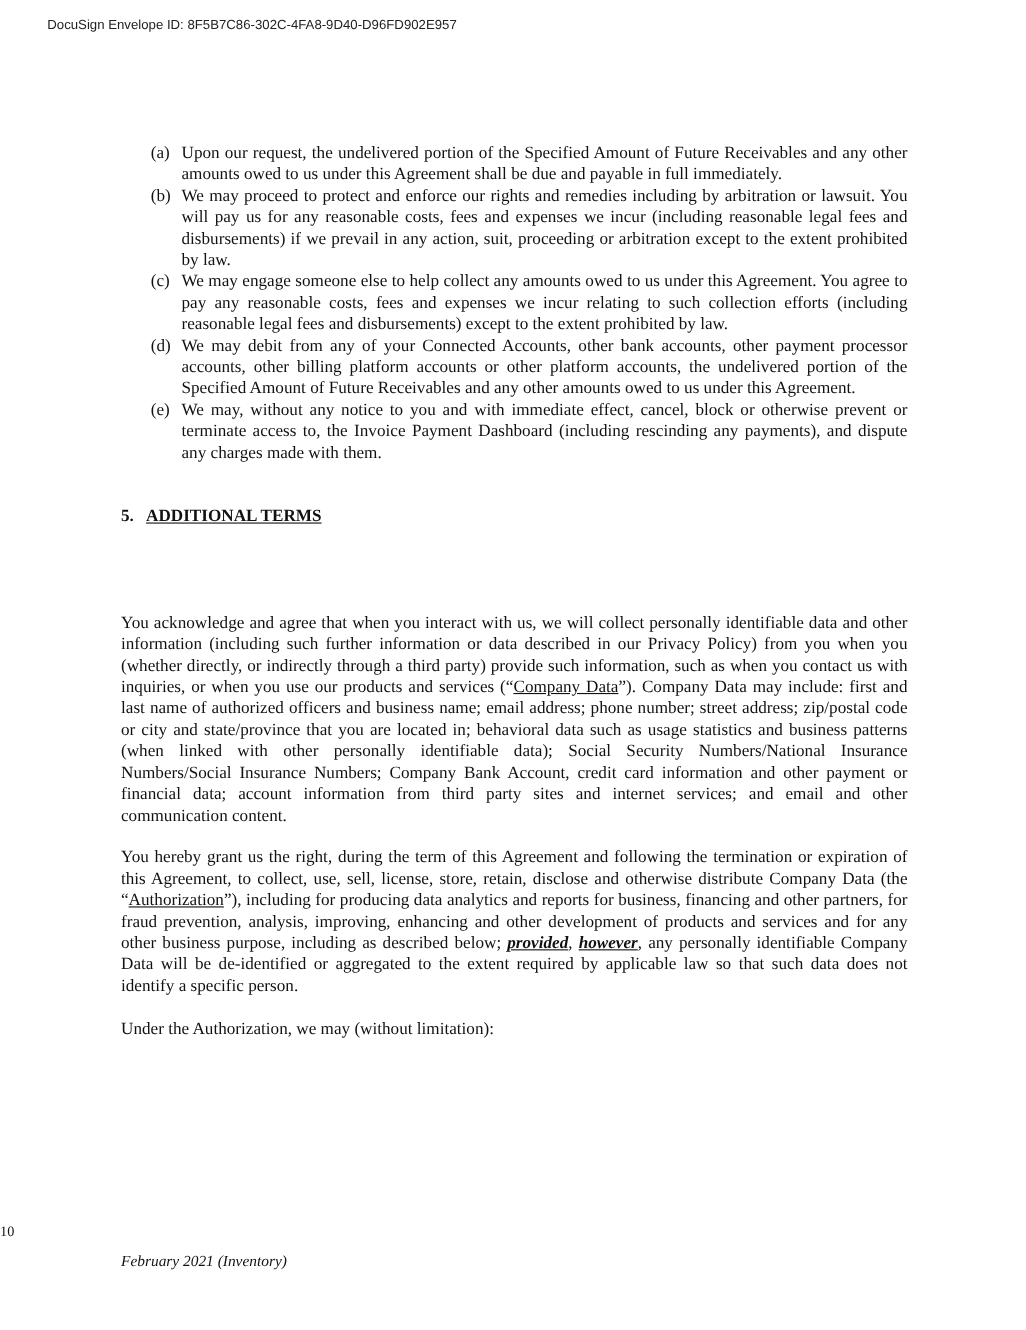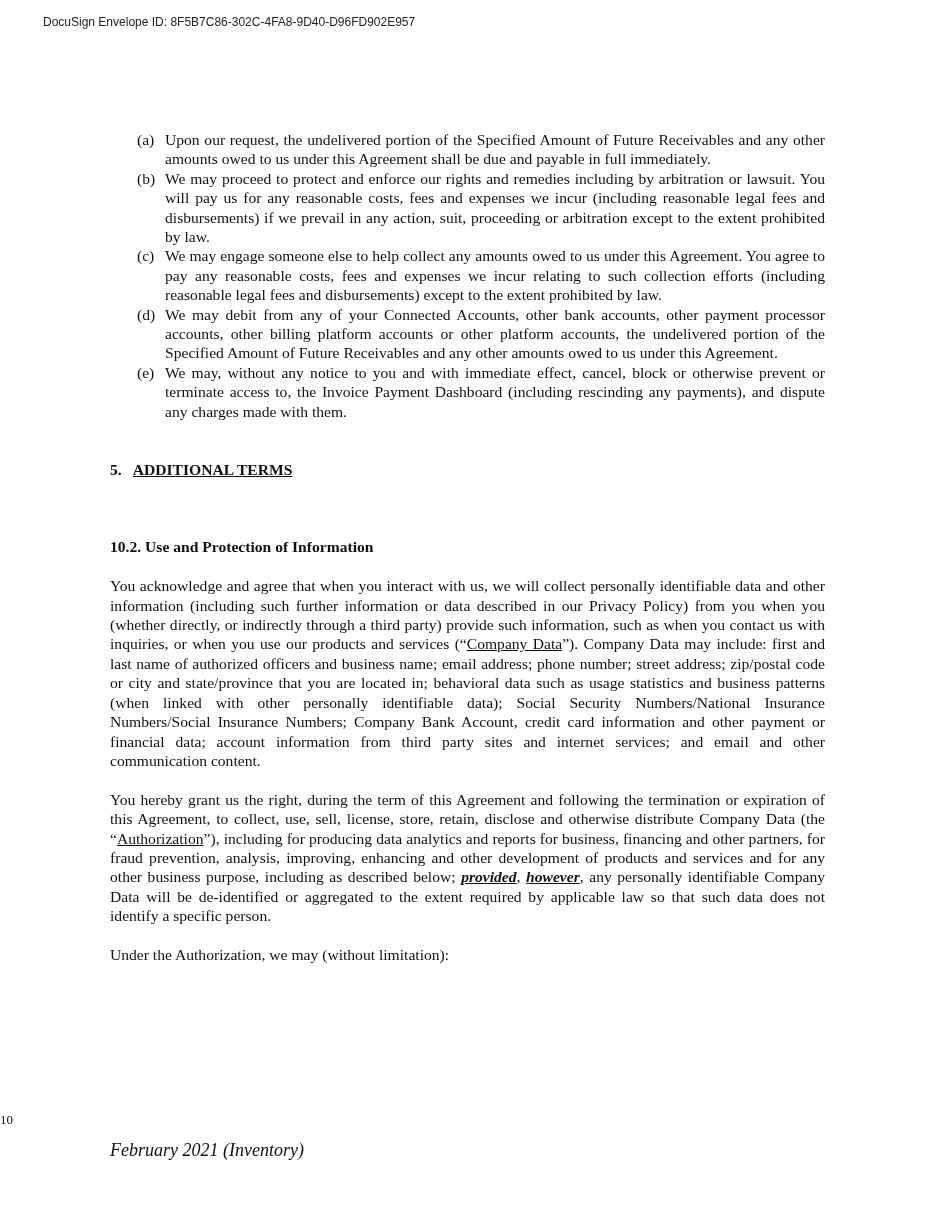--- a/index.html
+++ b/index.html
@@ -30,21 +30,21 @@
     .heading .num { margin-right: 8px; }
     .heading .u { text-decoration: underline; }
     .u { text-decoration: underline; }
     .bi { font-weight: bold; font-style: italic; text-decoration: underline; margin-top: 21px; }
     .page-number {
       position: absolute; left: 0; right: 0; top: 1112px; text-align: left;
       font-size: 13px;
     }
     .footer {
       position: absolute; left: 110px; top: 1140px;
-      font-size: 18px; font-style: italic;
+      font-size: 14px; font-style: italic;
     }
   </style>
 </head>
 <body>
 
 <div class="envelope">DocuSign Envelope ID: 8F5B7C86-302C-4FA8-9D40-D96FD902E957</div>
 
 <div class="content">
   <div class="list">
     <div class="list-item">
@@ -75,21 +75,20 @@
   <div class="heading">
     <span class="num">5.</span>
     <span class="u">ADDITIONAL TERMS</span>
   </div>
 
   <div class="gap"></div>
 
   <div class="gap"></div>
 
   <div class="gap"></div>
-  <div class="heading">10.2. Use and Protection of Information</div>
 
   <div class="gap"></div>
   <p><span>You acknowledge and agree that when you interact with us, we will collect personally identifiable data and other information (including such further information or data described in our Privacy Policy) from you when you (whether directly, or indirectly through a third party) provide such information, such as when you contact us with inquiries, or when you use our products and services (“</span><span class="u">Company Data</span><span>”). Company Data may include: first and last name of authorized officers and business name; email address; phone number; street address; zip/postal code or city and state/province that you are located in; behavioral data such as usage statistics and business patterns (when linked with other personally identifiable data); Social Security Numbers/National Insurance Numbers/Social Insurance Numbers; Company Bank Account, credit card information and other payment or financial data; account information from third party sites and internet services; and email and other communication content.</span></p>
 
   <div class="gap"></div>
   <p><span>You hereby grant us the right, during the term of this Agreement and following the termination or expiration of this Agreement, to collect, use, sell, license, store, retain, disclose and otherwise distribute Company Data (the “</span><span class="u">Authorization</span><span>”), including for producing data analytics and reports for business, financing and other partners, for fraud prevention, analysis, improving, enhancing and other development of products and services and for any other business purpose, including as described below; </span><span class="bi">provided</span><span>, </span><span class="bi">however</span><span>, any personally identifiable Company Data will be de-identified or aggregated to the extent required by applicable law so that such data does not identify a specific person.</span></p>
 
   <div class="gap"></div>
   <p>Under the Authorization, we may (without limitation):</p>
 </div>

